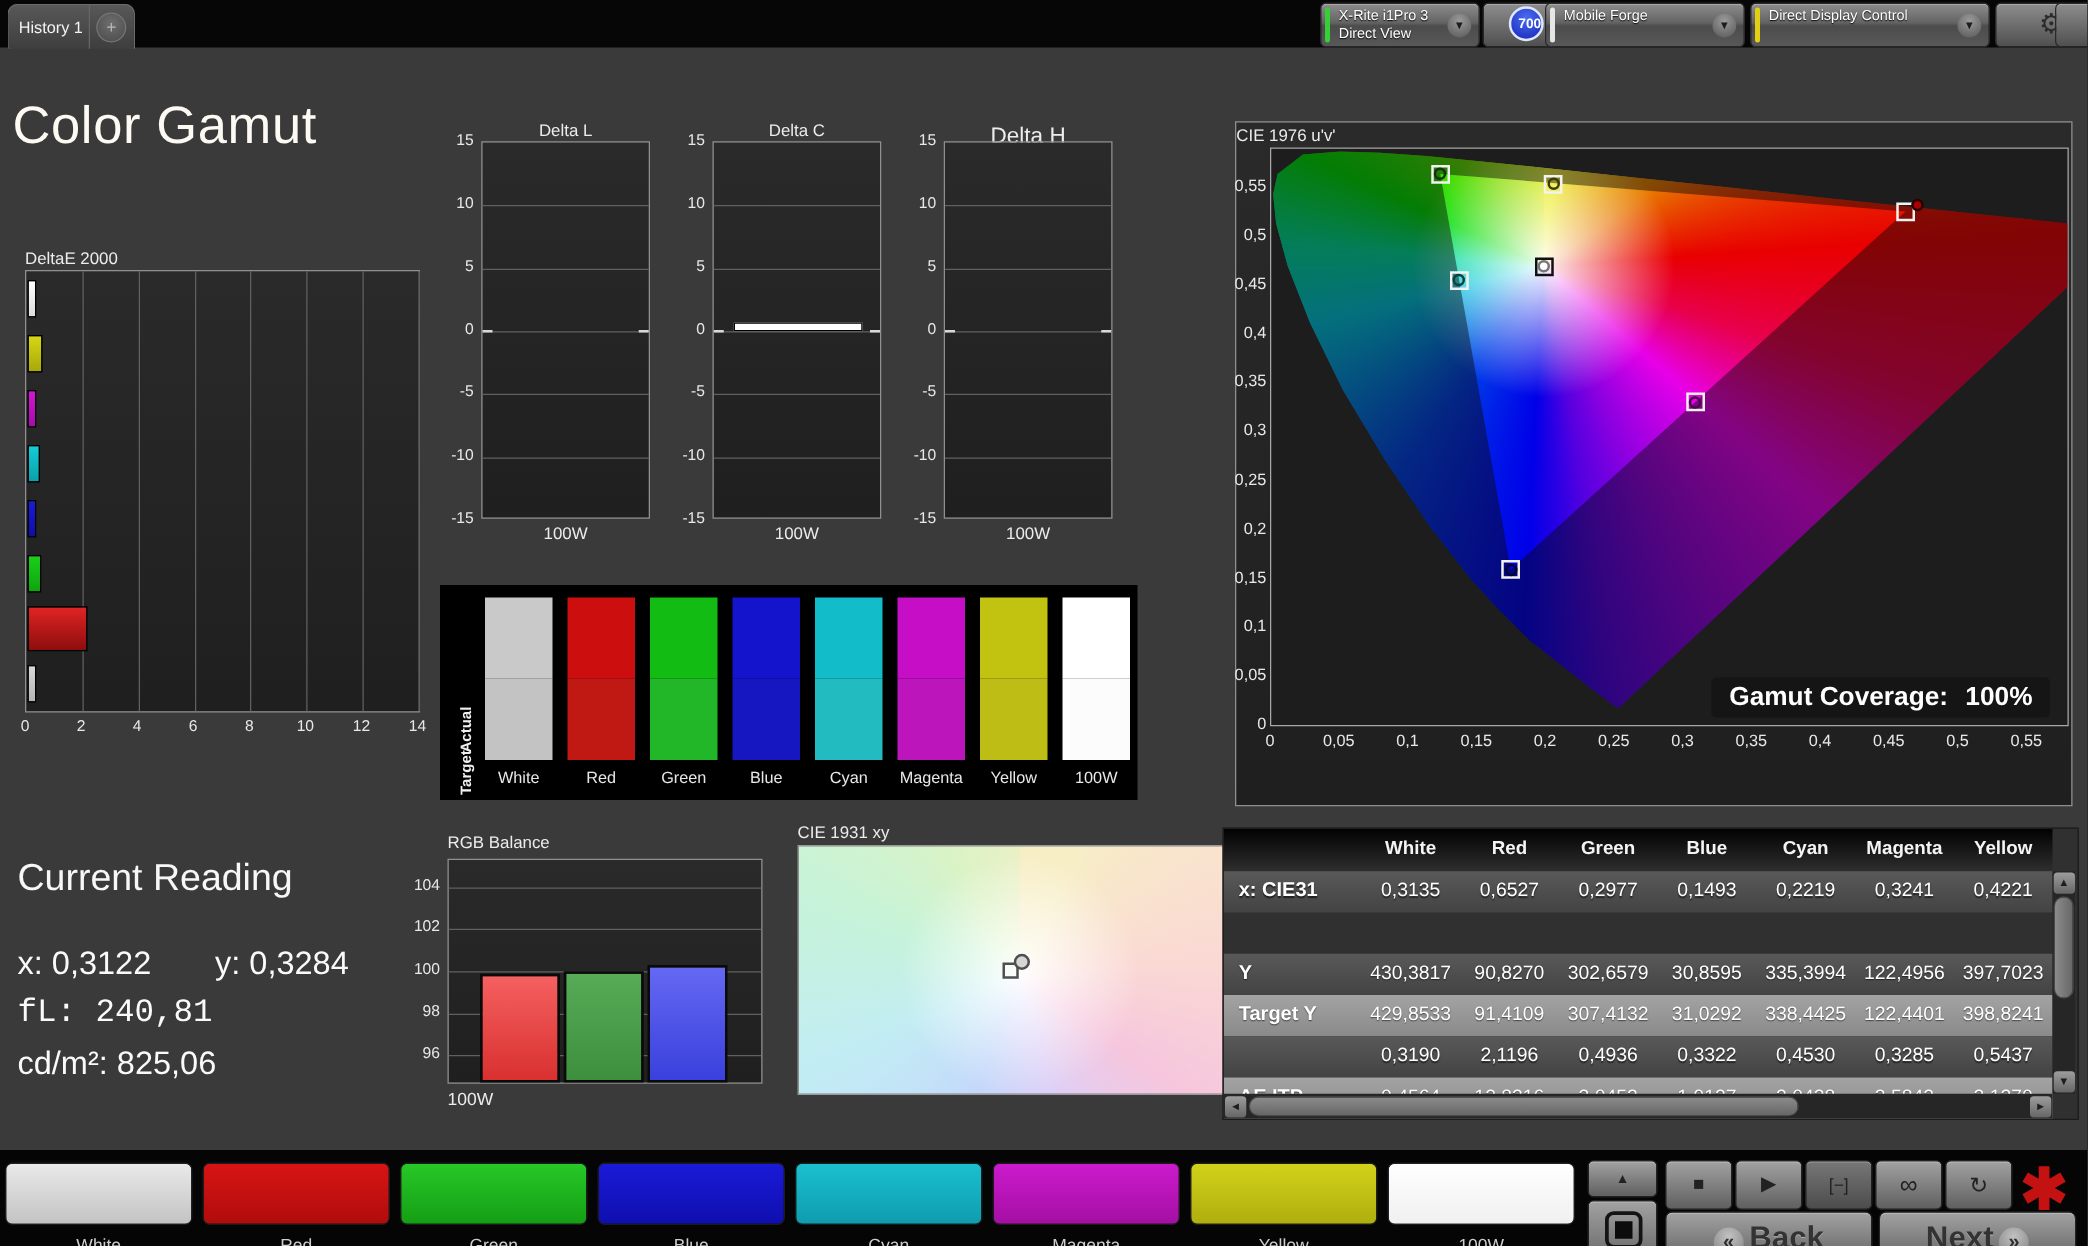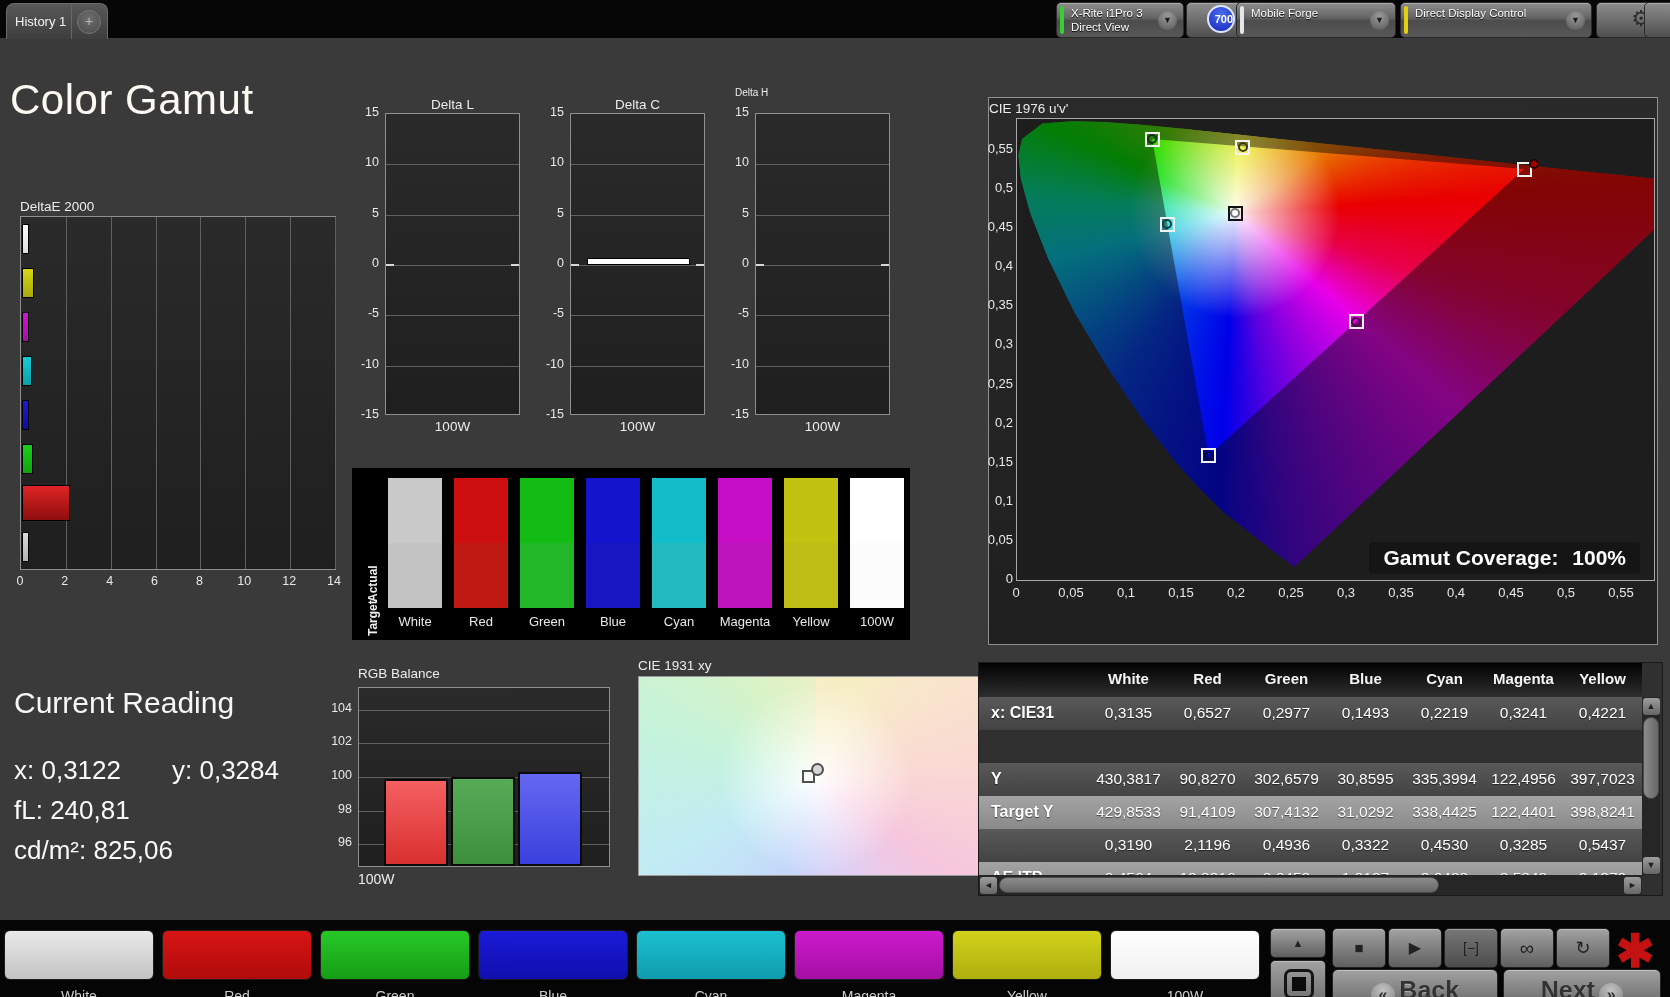--- a/index.html
+++ b/index.html
@@ -187,21 +187,21 @@
         <div style="position: absolute; left: 16px; top: 144px; width: 103px; height: 7px; background: rgb(255, 255, 255); border: 1px solid rgb(0, 0, 0); box-sizing: border-box;"></div>
       </div>
       <div style="position: absolute; left: 528px; top: 105px; width: 36px; text-align: right; font-size: 12.5px; color: rgb(232, 232, 232);">15</div>
       <div style="position: absolute; left: 528px; top: 155.333px; width: 36px; text-align: right; font-size: 12.5px; color: rgb(232, 232, 232);">10</div>
       <div style="position: absolute; left: 528px; top: 205.667px; width: 36px; text-align: right; font-size: 12.5px; color: rgb(232, 232, 232);">5</div>
       <div style="position: absolute; left: 528px; top: 256px; width: 36px; text-align: right; font-size: 12.5px; color: rgb(232, 232, 232);">0</div>
       <div style="position: absolute; left: 528px; top: 306.333px; width: 36px; text-align: right; font-size: 12.5px; color: rgb(232, 232, 232);">-5</div>
       <div style="position: absolute; left: 528px; top: 356.667px; width: 36px; text-align: right; font-size: 12.5px; color: rgb(232, 232, 232);">-10</div>
       <div style="position: absolute; left: 528px; top: 407px; width: 36px; text-align: right; font-size: 12.5px; color: rgb(232, 232, 232);">-15</div>
       <div style="position: absolute; left: 550px; top: 419px; width: 175px; text-align: center; font-size: 13.5px; color: rgb(236, 236, 236);">100W</div>
-      <div style="position: absolute; left: 735px; top: 87px; width: 175px; text-align: left; font-size: 10px; color: rgb(236, 236, 236);">Delta H</div>
+      <div style="position: absolute; left: 735px; top: 98px; width: 175px; text-align: center; font-size: 18px; color: rgb(236, 236, 236);">Delta H</div>
       <div style="position: absolute; left: 755px; top: 113px; width: 135px; height: 302px; background: linear-gradient(rgb(42, 42, 42), rgb(31, 31, 31)); border: 1px solid rgb(143, 143, 143); box-sizing: border-box;">
         <div style="position: absolute; left: 0px; right: 0px; top: 50.3333px; height: 1px; background: rgb(96, 96, 96);"></div>
         <div style="position: absolute; left: 0px; right: 0px; top: 100.667px; height: 1px; background: rgb(96, 96, 96);"></div>
         <div style="position: absolute; left: 0px; right: 0px; top: 151px; height: 1px; background: rgb(96, 96, 96);"></div>
         <div style="position: absolute; left: 0px; right: 0px; top: 201.333px; height: 1px; background: rgb(96, 96, 96);"></div>
         <div style="position: absolute; left: 0px; right: 0px; top: 251.667px; height: 1px; background: rgb(96, 96, 96);"></div>
         <div style="position: absolute; left: 0px; top: 150px; width: 8px; height: 2px; background: rgb(216, 216, 216);"></div>
         <div style="position: absolute; right: 0px; top: 150px; width: 8px; height: 2px; background: rgb(216, 216, 216);"></div>
       </div>
       <div style="position: absolute; left: 713px; top: 105px; width: 36px; text-align: right; font-size: 12.5px; color: rgb(232, 232, 232);">15</div>
@@ -296,21 +296,21 @@
         <div style="position: absolute; left: -6px; top: 160.2px; width: 30px; text-align: right; font-size: 13px; color: rgb(232, 232, 232);">0,4</div>
         <div style="position: absolute; left: -6px; top: 121.1px; width: 30px; text-align: right; font-size: 13px; color: rgb(232, 232, 232);">0,45</div>
         <div style="position: absolute; left: -6px; top: 82px; width: 30px; text-align: right; font-size: 13px; color: rgb(232, 232, 232);">0,5</div>
         <div style="position: absolute; left: -6px; top: 42.9px; width: 30px; text-align: right; font-size: 13px; color: rgb(232, 232, 232);">0,55</div>
       </div>
   </div>
 
   <div class="abs" id="reading-title">Current Reading</div>
   <div class="abs reading-line" style="left:14px;top:755px;">x: 0,3122</div>
   <div class="abs reading-line" style="left:172px;top:755px;">y: 0,3284</div>
-  <div class="abs reading-line" style="left:14px;top:795px;">fL: 240,81</div>
+  <div class="abs reading-line" style="left:14px;top:795px;font-family:Liberation Mono, monospace;">fL: 240,81</div>
   <div class="abs reading-line" style="left:14px;top:835px;">cd/m²: 825,06</div>
 
   <div class="abs chart-title" style="left:358px;top:666px;width:252px;">RGB Balance</div>
   <div class="abs panel" id="rgb-plot" style="left:358px;top:687px;width:252px;height:180px;">
       <div style="position: absolute; left: 0px; right: 0px; top: 21.8302px; height: 1px; background: rgb(96, 96, 96);"></div>
       <div style="position: absolute; left: 0px; right: 0px; top: 55.4151px; height: 1px; background: rgb(96, 96, 96);"></div>
       <div style="position: absolute; left: 0px; right: 0px; top: 89px; height: 1px; background: rgb(96, 96, 96);"></div>
       <div style="position: absolute; left: 0px; right: 0px; top: 122.585px; height: 1px; background: rgb(96, 96, 96);"></div>
       <div style="position: absolute; left: 0px; right: 0px; top: 156.17px; height: 1px; background: rgb(96, 96, 96);"></div>
       <div style="position: absolute; left: 25px; top: 90.6792px; width: 64px; bottom: 0px; background: linear-gradient(rgb(245, 96, 96), rgb(217, 48, 48)); border: 2px solid rgb(10, 10, 10); box-sizing: border-box;"></div>

